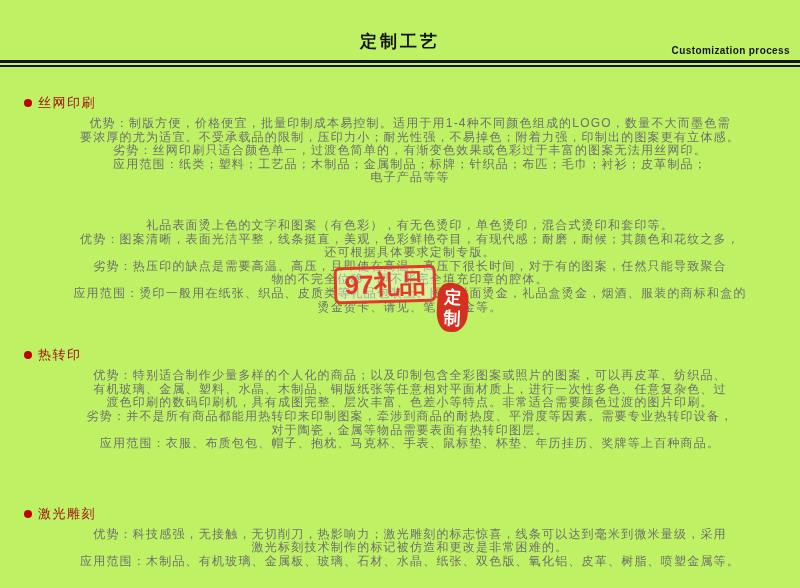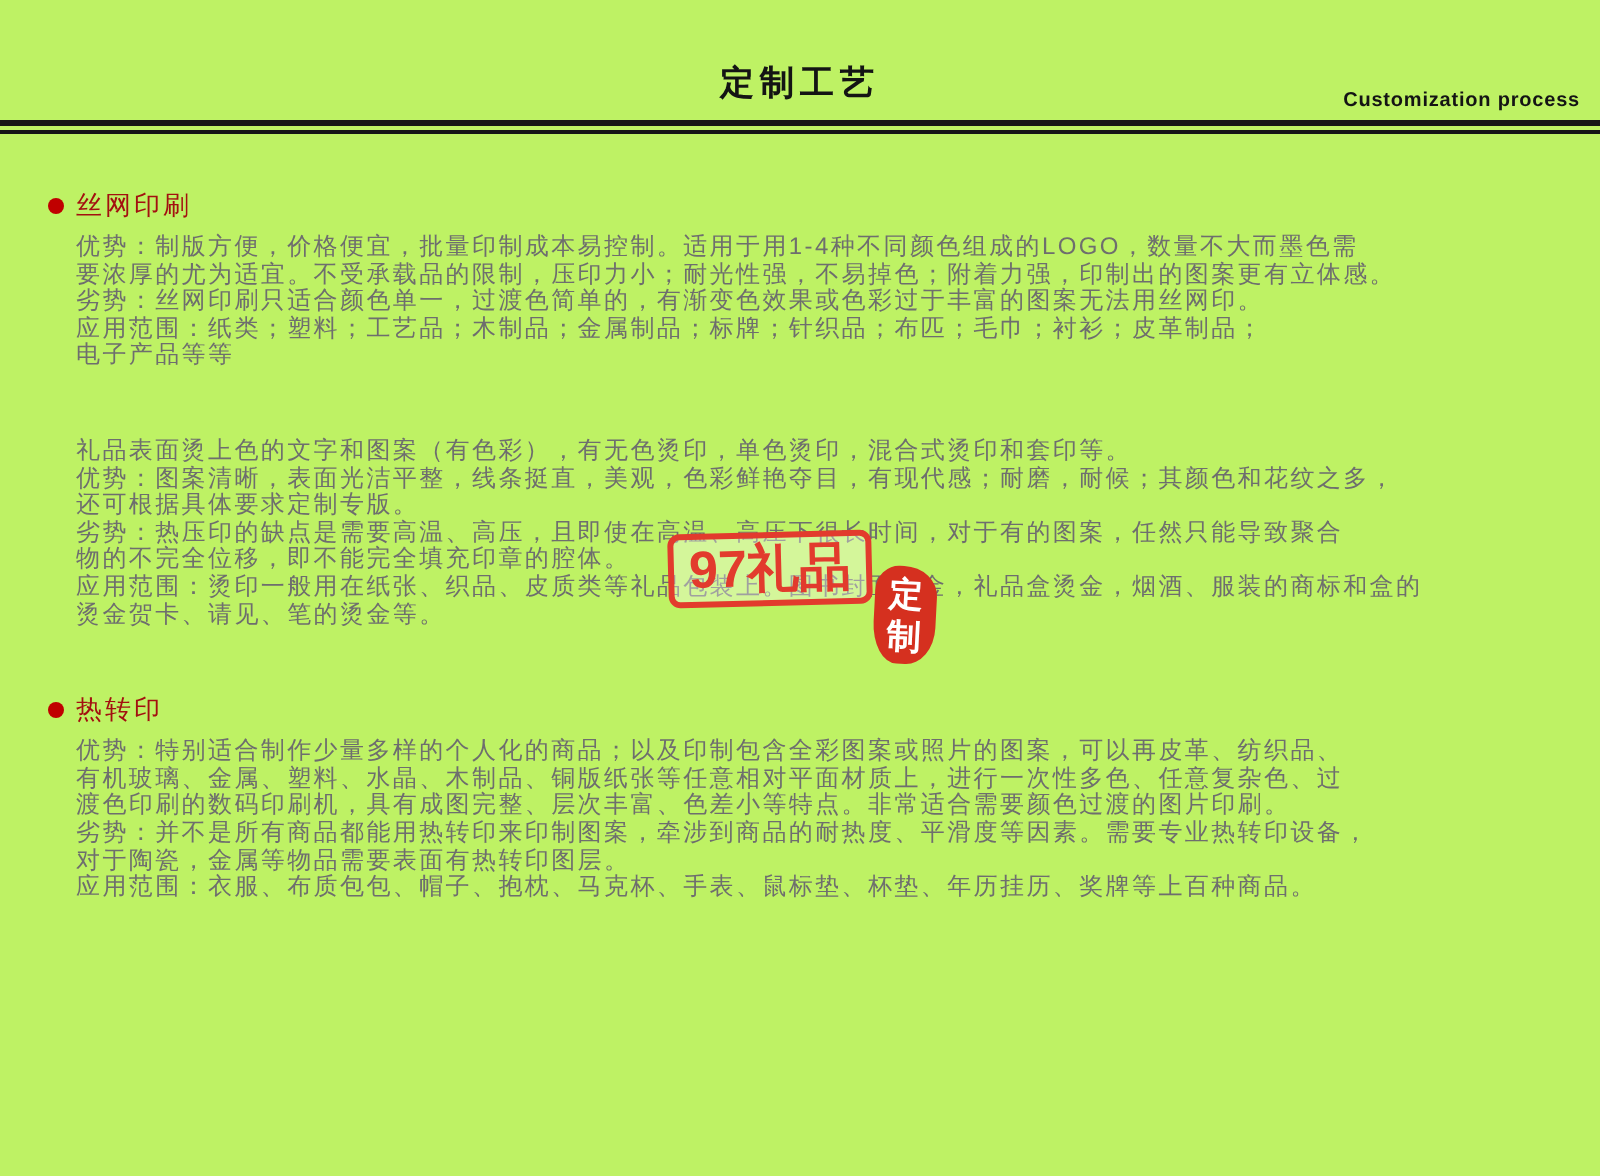--- a/index.html
+++ b/index.html
@@ -53,20 +53,21 @@
     color: #a31010;
     letter-spacing: 1.5px;
   }
   .section-body {
     margin: 7px 0 0 14px;
     font-size: 12px;
     line-height: 13.6px;
     color: #6e6e6e;
     letter-spacing: 1.2px;
     white-space: pre-line;
+    text-align: center;
   }
 
   
   .wm-box {
     position: absolute;
     left: 334px; top: 266px;
     width: 96px; height: 31px;
     border: 3px solid #e23b2d;
     border-radius: 6px;
     background: rgba(255,255,255,0.35);
@@ -137,20 +138,29 @@
         <span class="section-title">热转印</span>
       </div>
       <div class="section-body">优势：特别适合制作少量多样的个人化的商品；以及印制包含全彩图案或照片的图案，可以再皮革、纺织品、
 有机玻璃、金属、塑料、水晶、木制品、铜版纸张等任意相对平面材质上，进行一次性多色、任意复杂色、过
 渡色印刷的数码印刷机，具有成图完整、层次丰富、色差小等特点。非常适合需要颜色过渡的图片印刷。
 劣势：并不是所有商品都能用热转印来印制图案，牵涉到商品的耐热度、平滑度等因素。需要专业热转印设备，
 对于陶瓷，金属等物品需要表面有热转印图层。
 应用范围：衣服、布质包包、帽子、抱枕、马克杯、手表、鼠标垫、杯垫、年历挂历、奖牌等上百种商品。</div>
     </div>
 
+    <div class="section">
+      <div class="section-head">
+        <span class="bullet"></span>
+        <span class="section-title">激光雕刻</span>
+      </div>
+      <div class="section-body">优势：科技感强，无接触，无切削刀，热影响力；激光雕刻的标志惊喜，线条可以达到毫米到微米量级，采用
+激光标刻技术制作的标记被仿造和更改是非常困难的。
+应用范围：木制品、有机玻璃、金属板、玻璃、石材、水晶、纸张、双色版、氧化铝、皮革、树脂、喷塑金属等。</div>
+    </div>
 
   </div>
 
   <div class="wm-box">
     <span>97礼品</span>
   </div>
   <div class="wm-seal">
     <span>定</span>
     <span>制</span>
   </div>

